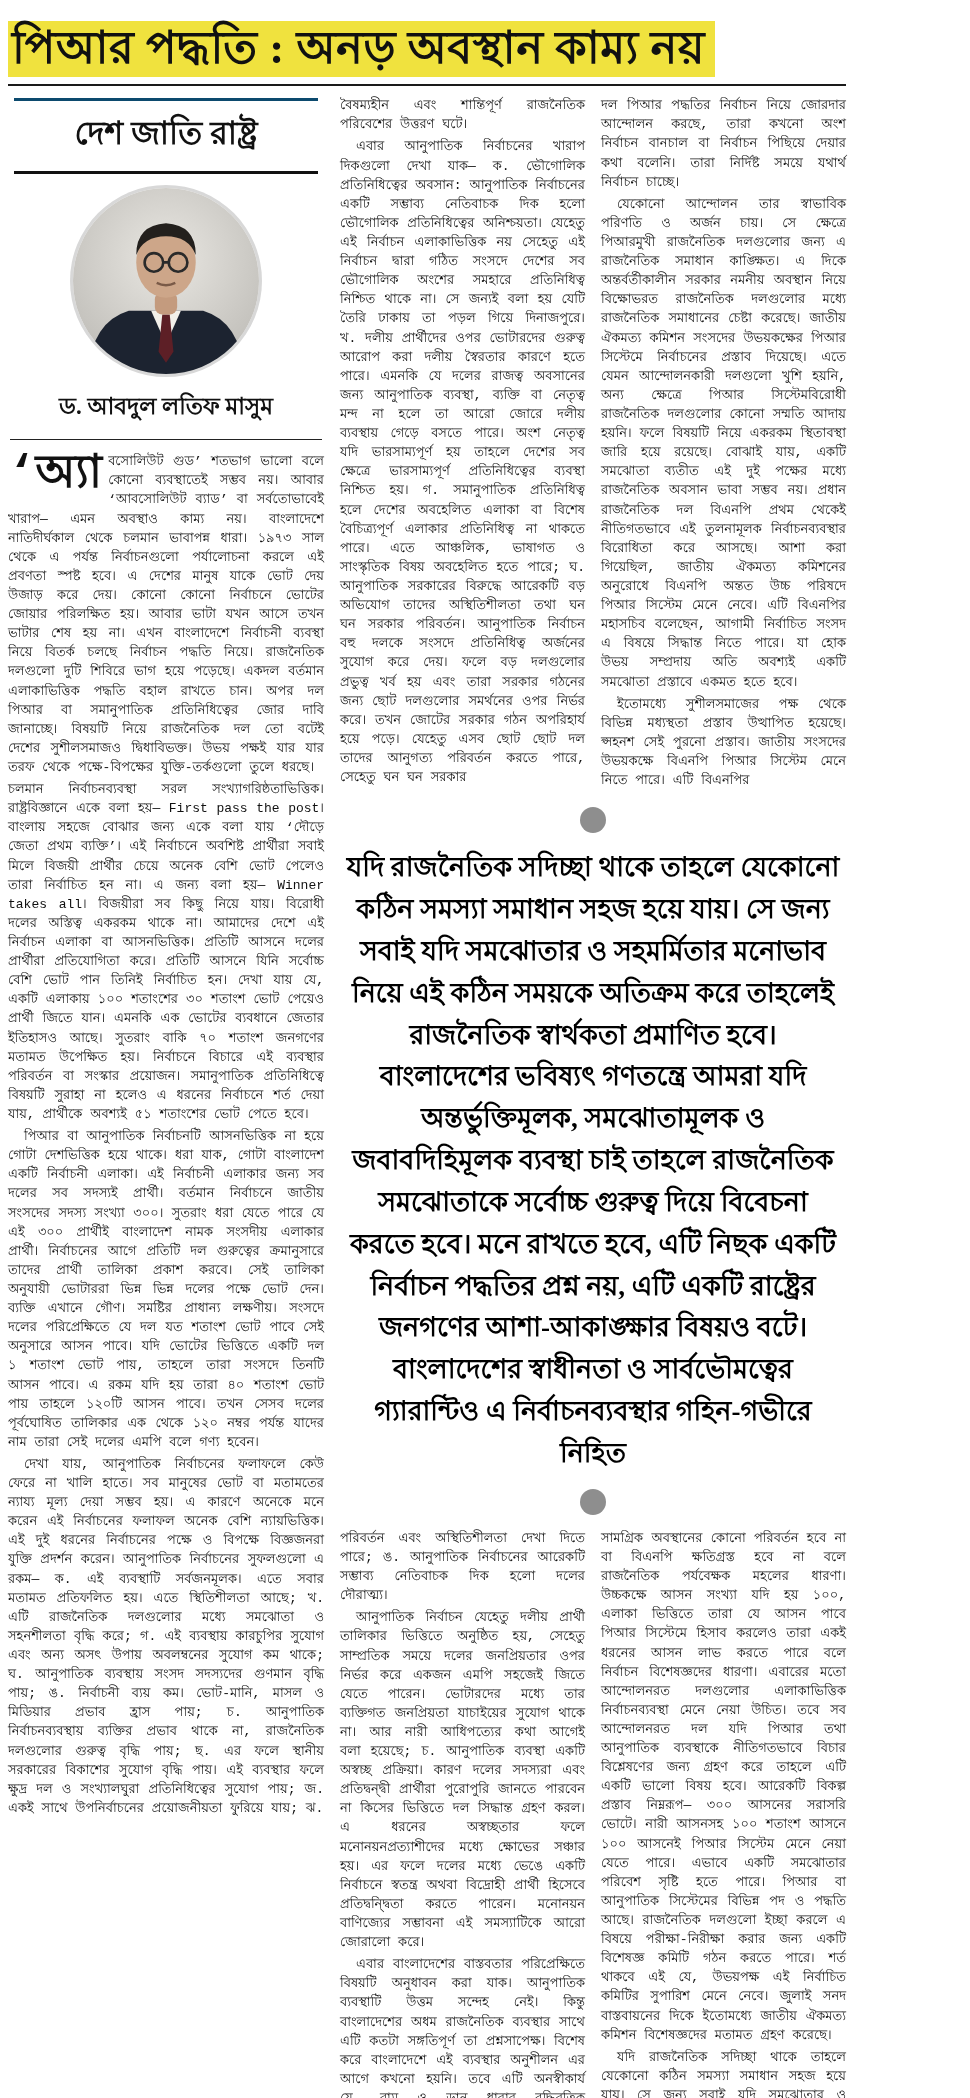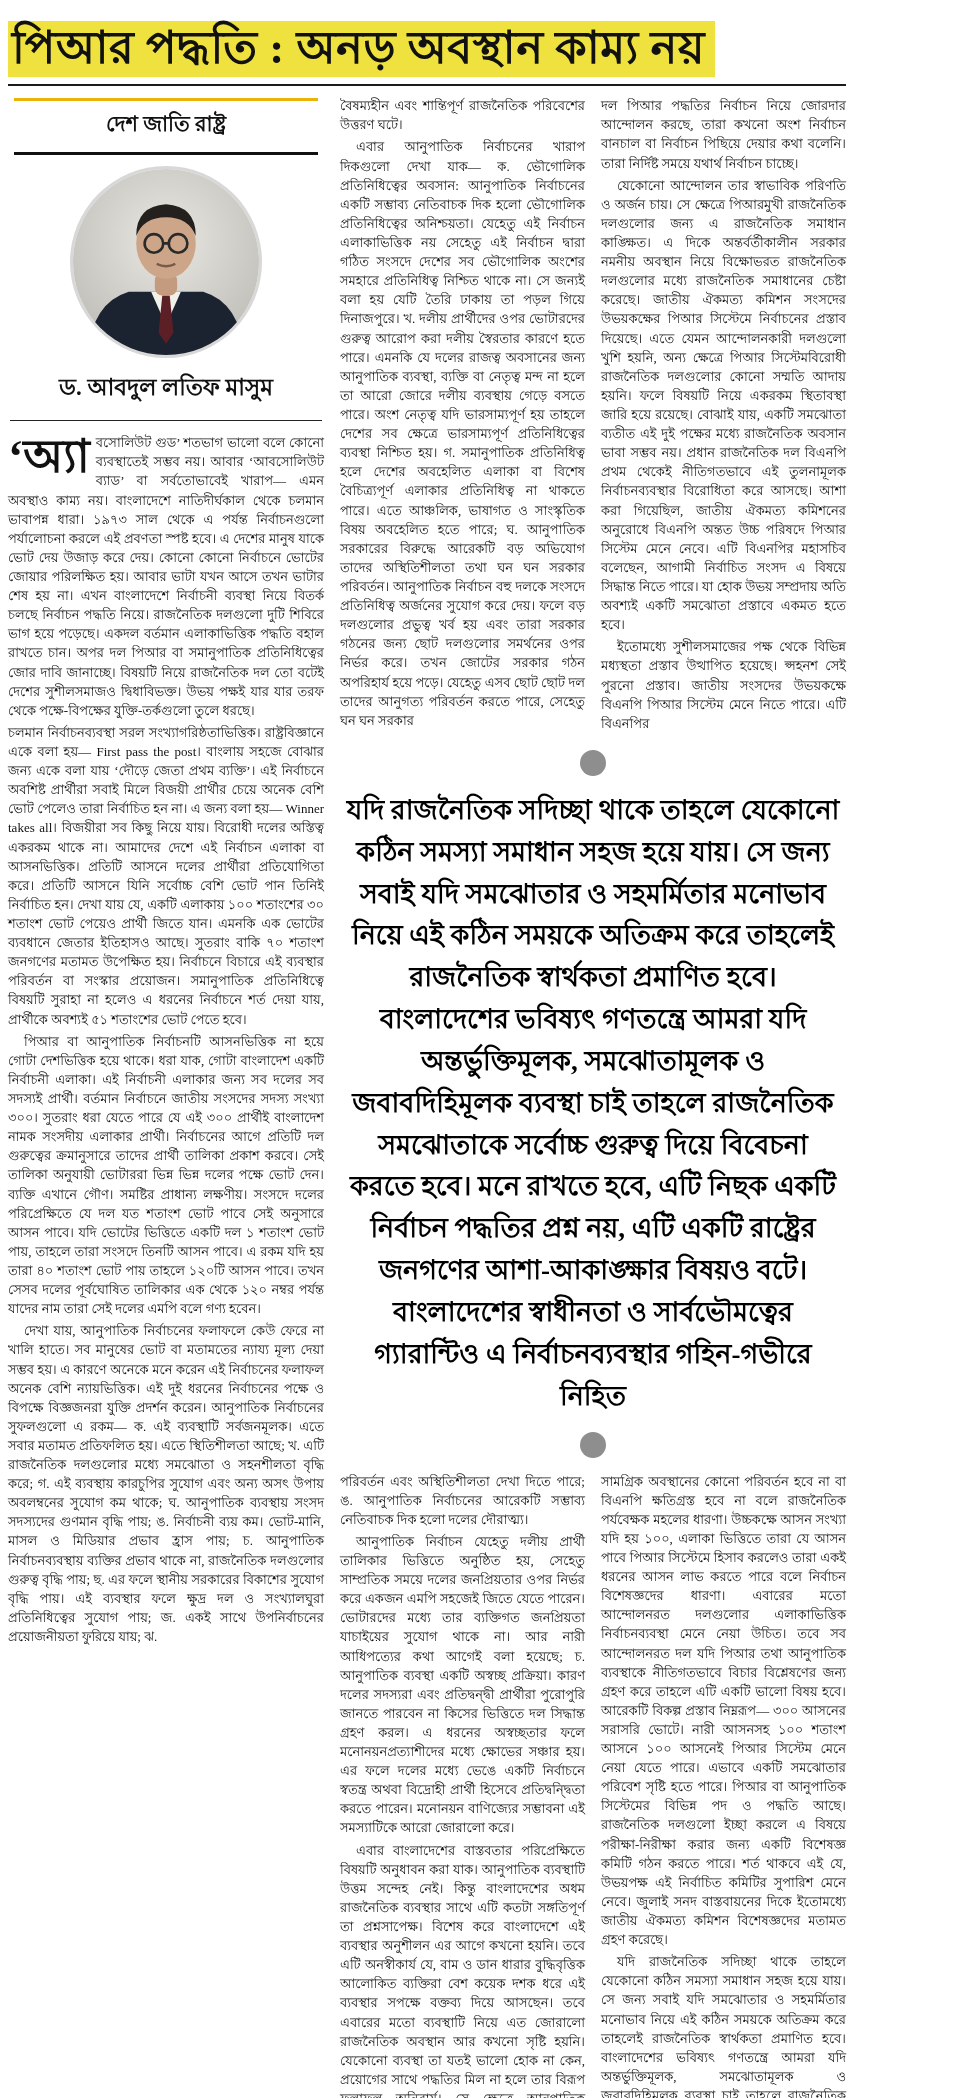--- a/index.html
+++ b/index.html
@@ -25,33 +25,33 @@
   
   .content{display:flex;gap:16px;align-items:flex-start;}
   .col-left{width:316px;flex:none;}
   .col-right-wrap{flex:1;min-width:0;}
   .two-cols{display:flex;gap:16px;align-items:flex-start;}
   .two-cols > .colcell{flex:1;min-width:0;}
 
   
   .section-box{
     margin:2px 6px 14px;
-    border-top:3px solid #eab308;
+    border-top:3px solid #0c4a6e;
     border-bottom:3px solid #111;
     text-align:center;
-    font-size:21px;
+    font-size:32px;
     font-weight:bold;
     padding:7px 0 9px;
   }
   .photo-wrap{width:186px;height:186px;margin:4px auto 12px;border-radius:50%;overflow:hidden;box-shadow:0 0 0 3px #d8d8d8;}
   .photo-wrap svg{display:block;width:100%;height:100%;}
   .author-name{text-align:center;font-size:23px;font-weight:bold;padding:2px 0 12px;border-bottom:1.5px solid #222;margin:0 2px 12px;}
 
   
-  .colText{font-size:13px;line-height:1.47;text-align:justify;word-break:break-word;}
+  .colText{font-size:13px;line-height:1.47;text-align:justify;word-break:break-word;font-family:Liberation Mono, monospace;}
   .colText p.para{margin:0 0 3px;text-indent:16px;}
   .colText p.para:first-child{text-indent:0;}
   p.lead{margin:12px 0 3px;text-indent:0;}
   .dropcap{
     float:left;
     font-size:46px;
     line-height:0.95;
     font-weight:bold;
     padding:2px 6px 0 0;
   }

